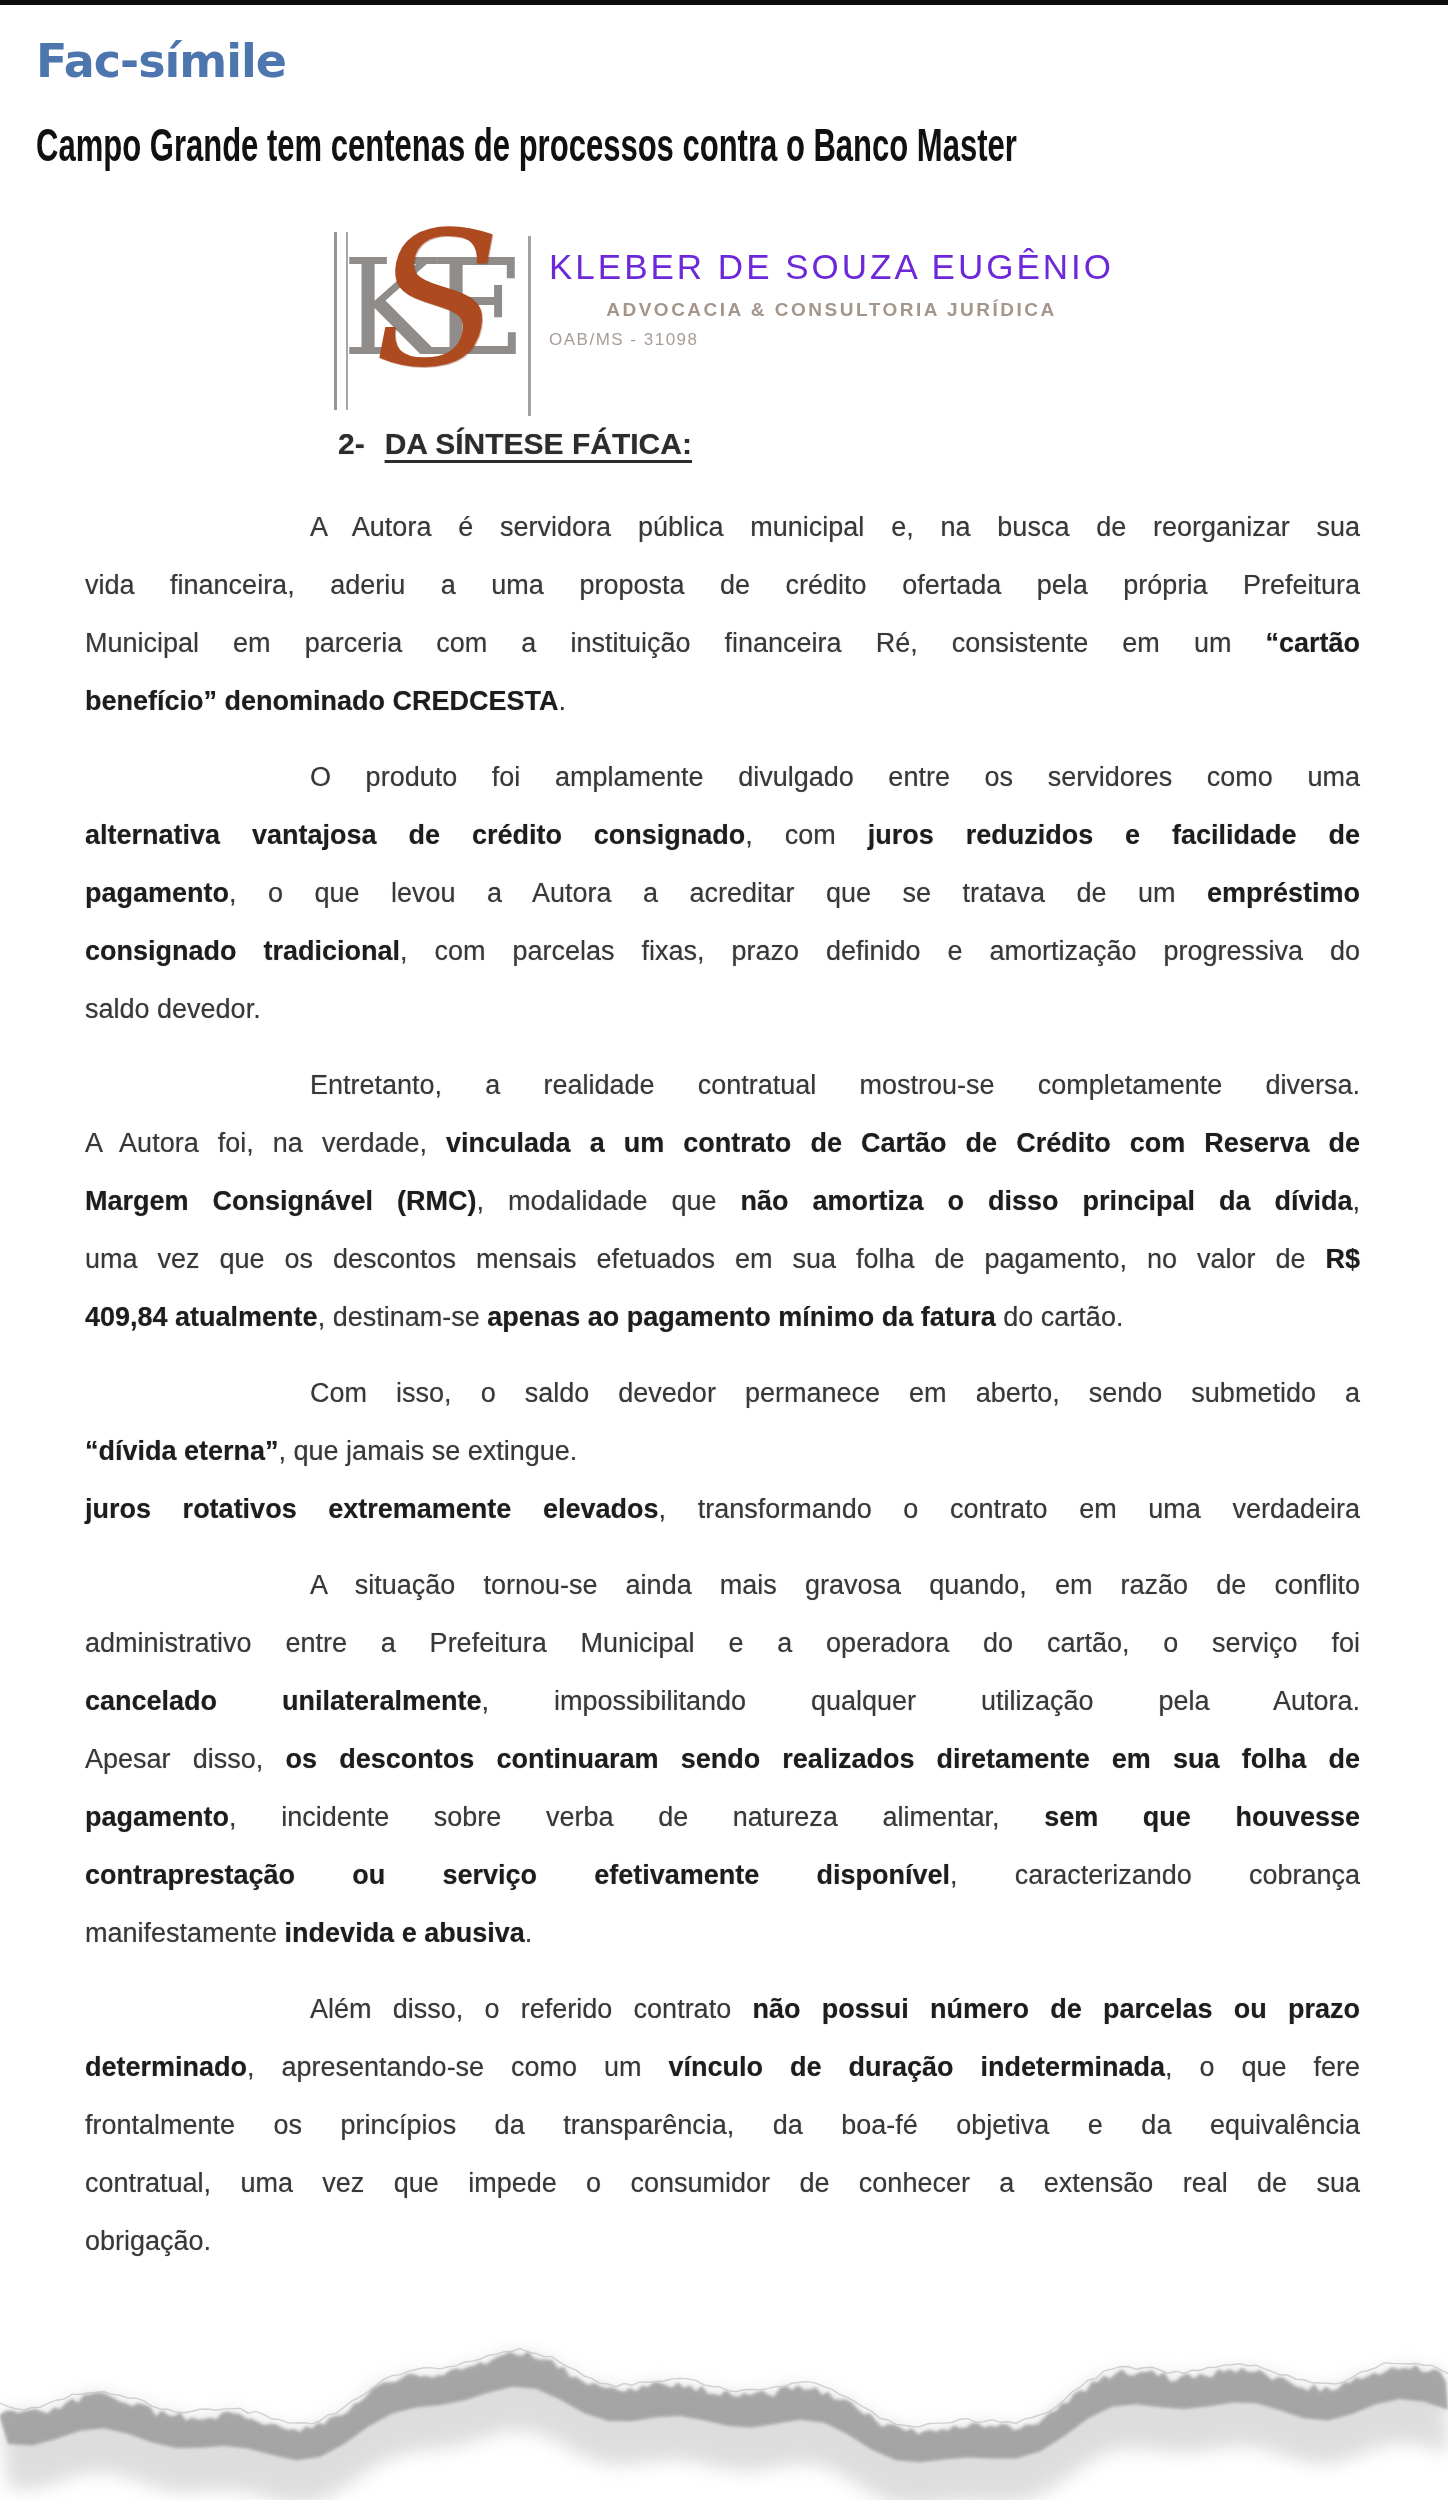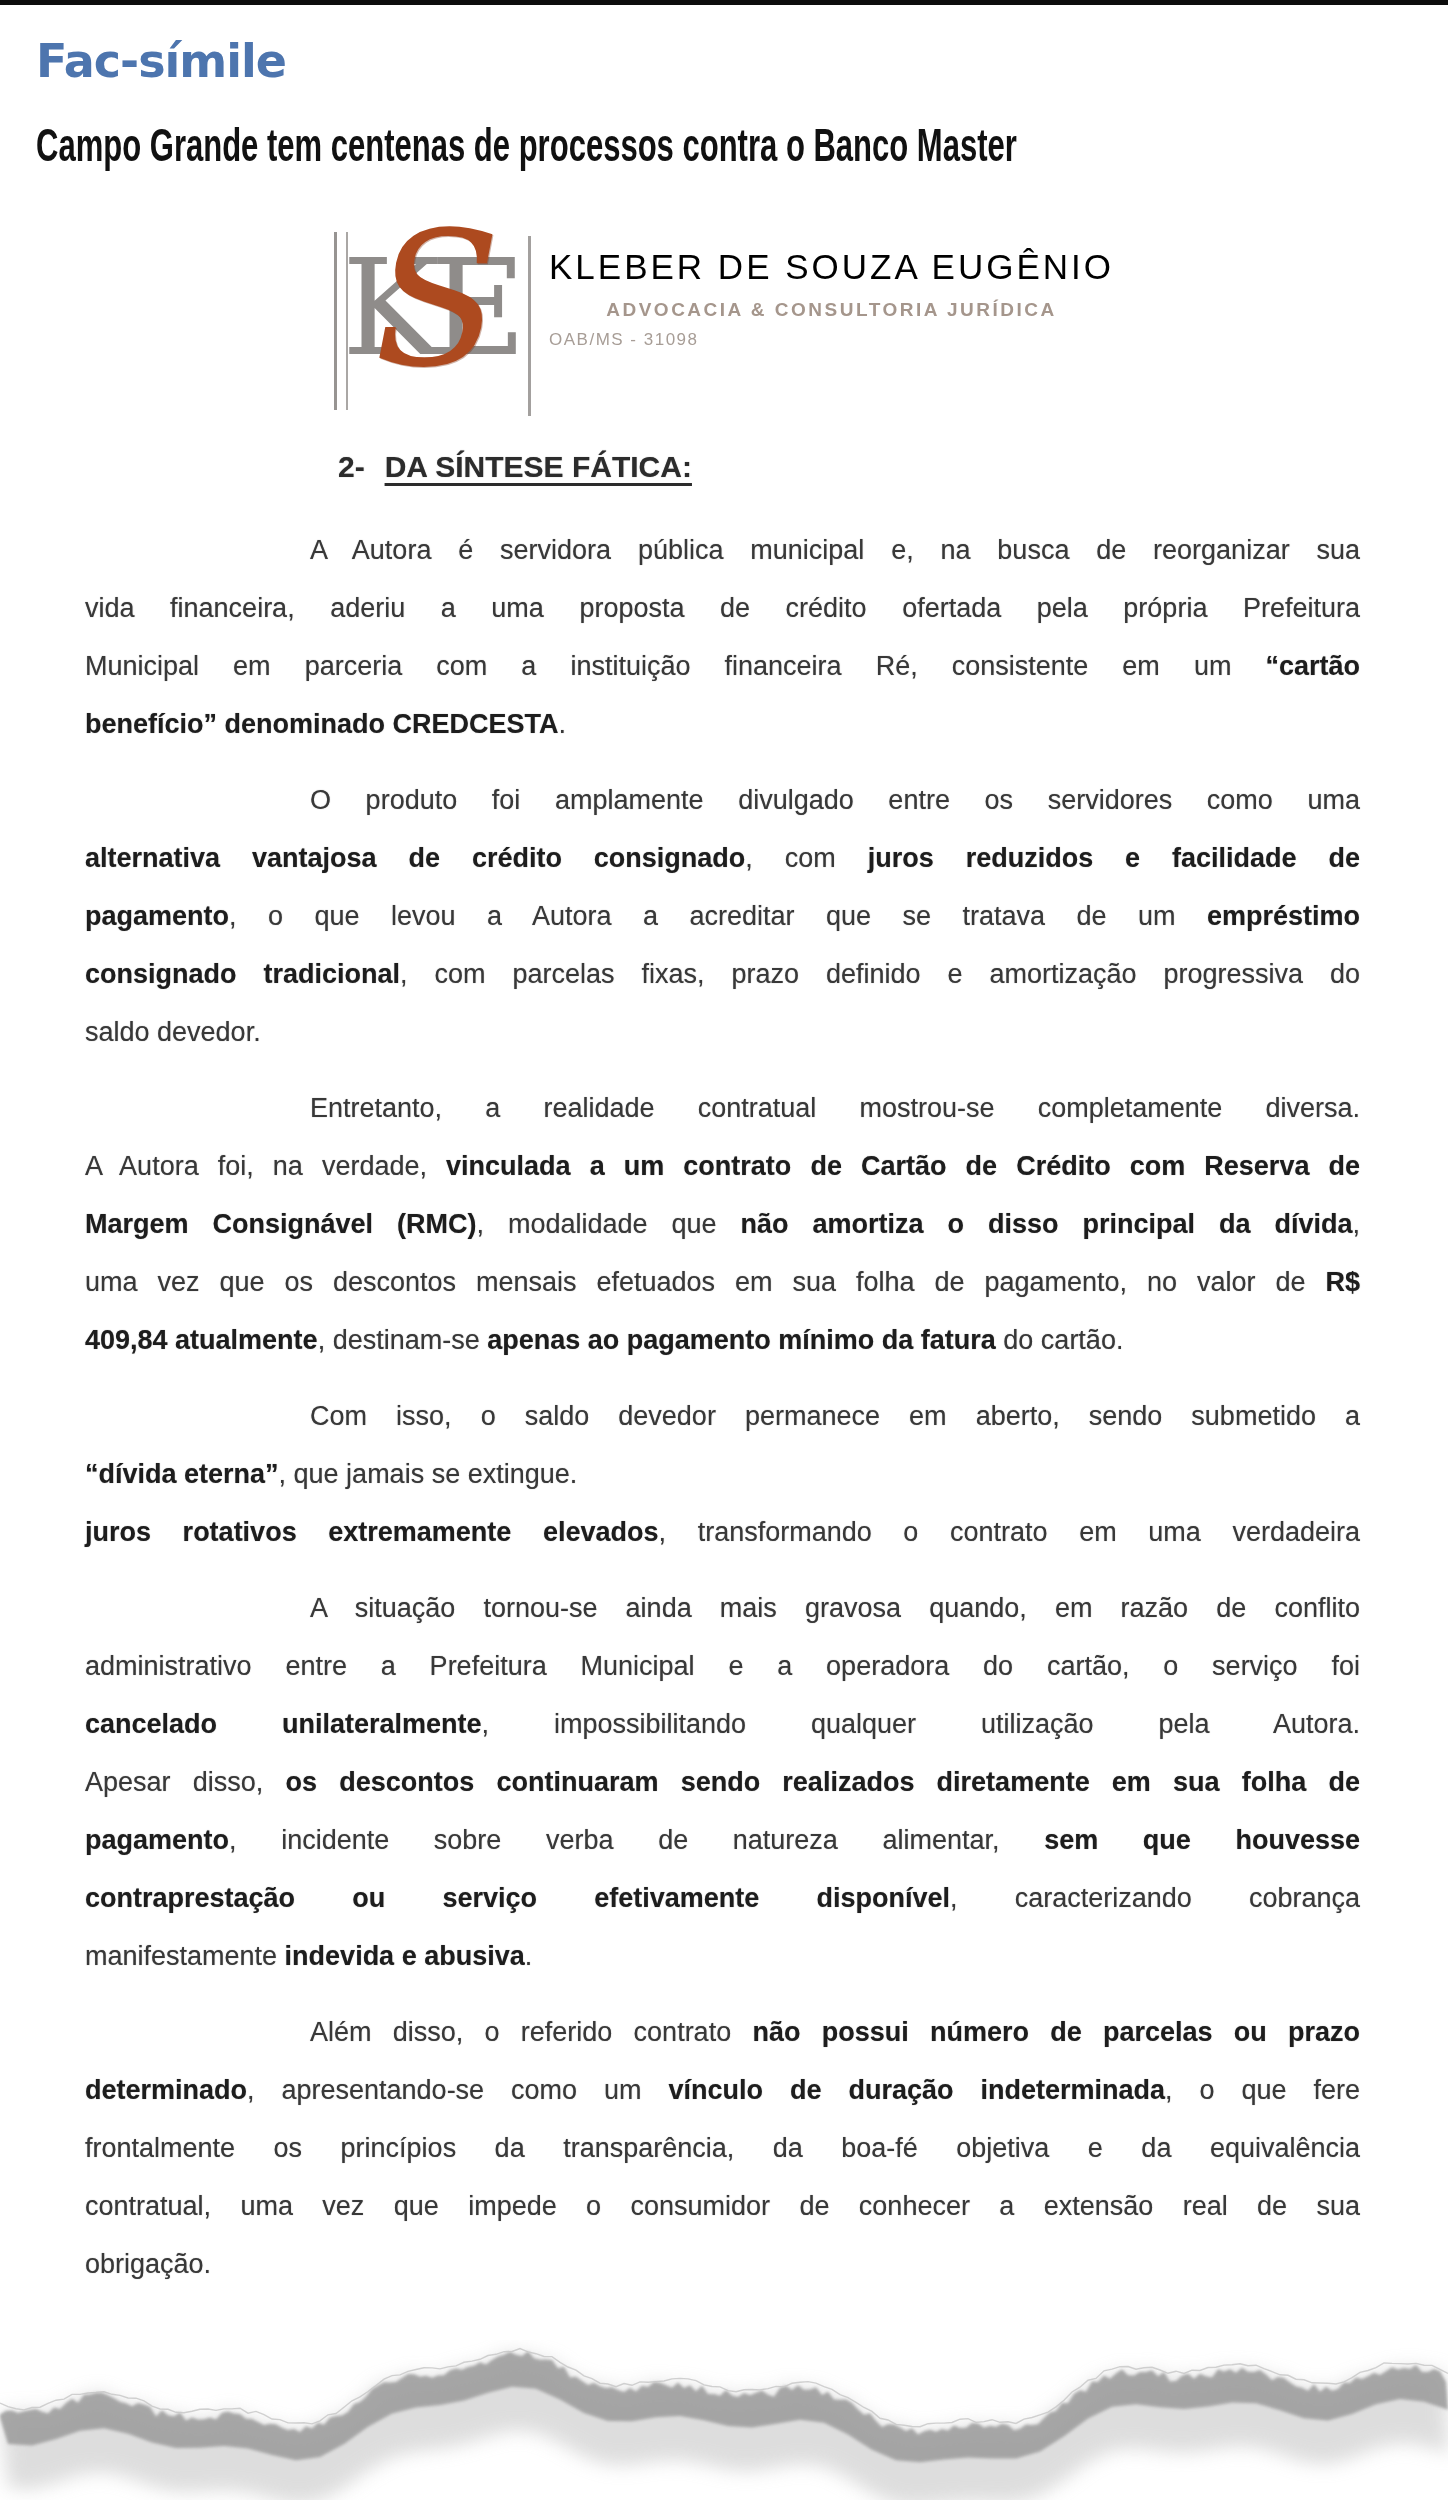--- a/index.html
+++ b/index.html
@@ -28,21 +28,21 @@
       font-size:132px;line-height:132px;color:#8f8c8a;z-index:1;}
   .logo-divider{width:3px;height:180px;background:#a3a09e;margin:14px 18px 0 14px;flex:0 0 auto;}
   .logo-text{padding-top:24px;flex:0 0 auto;}
   .logo-name{font-size:35px;line-height:42px;color:#8a8784;letter-spacing:3px;
       font-weight:normal;white-space:nowrap;}
   .logo-tagline{margin-top:10px;font-size:19px;line-height:24px;color:#a5968c;
       font-weight:bold;letter-spacing:2.5px;text-align:center;white-space:nowrap;}
   .logo-oab{margin-top:8px;font-size:17px;line-height:20px;color:#a79d96;
       letter-spacing:1.5px;text-align:left;white-space:nowrap;}
   
-  .doc-body{position:absolute;top:438px;left:85px;width:1275px;color:#383838;
+  .doc-body{position:absolute;top:415px;left:85px;width:1275px;color:#383838;
       font-size:27px;text-shadow:0 0 1px rgba(60,60,60,.55);}
   .doc-heading{margin:0 0 25px 253px;font-weight:bold;color:#2c2c2c;
       font-size:30px;line-height:58px;}
   .doc-heading .num{margin-right:20px;}
   .doc-heading .ttl{text-decoration:underline;text-decoration-thickness:3px;
       text-underline-offset:6px;}
   .para{margin:0;}
   .para + .para{margin-top:18px;}
   .dline{line-height:58px;text-align:justify;text-align-last:justify;
       -moz-text-align-last:justify;}
@@ -62,21 +62,21 @@
 
 <div class="logo-wrap">
   <div class="logo-mark">
     <span class="kbar"></span>
     <span class="lk">K</span>
     <span class="ls" style="color: rgb(173, 74, 31);">S</span>
     <span class="le">E</span>
   </div>
   <div class="logo-divider"></div>
   <div class="logo-text">
-    <div class="logo-name" style="color: #000000;">KLEBER DE SOUZA EUGÊNIO</div>
+    <div class="logo-name" style="color: #6d28d9;">KLEBER DE SOUZA EUGÊNIO</div>
     <div class="logo-tagline">ADVOCACIA &amp; CONSULTORIA JURÍDICA</div>
     <div class="logo-oab">OAB/MS - 31098</div>
   </div>
 </div>
 
 <div class="doc-body">
   <div class="doc-heading">
     <span class="num">2-</span><span class="ttl">DA SÍNTESE FÁTICA:</span>
   </div>
   <div id="paragraphs">

